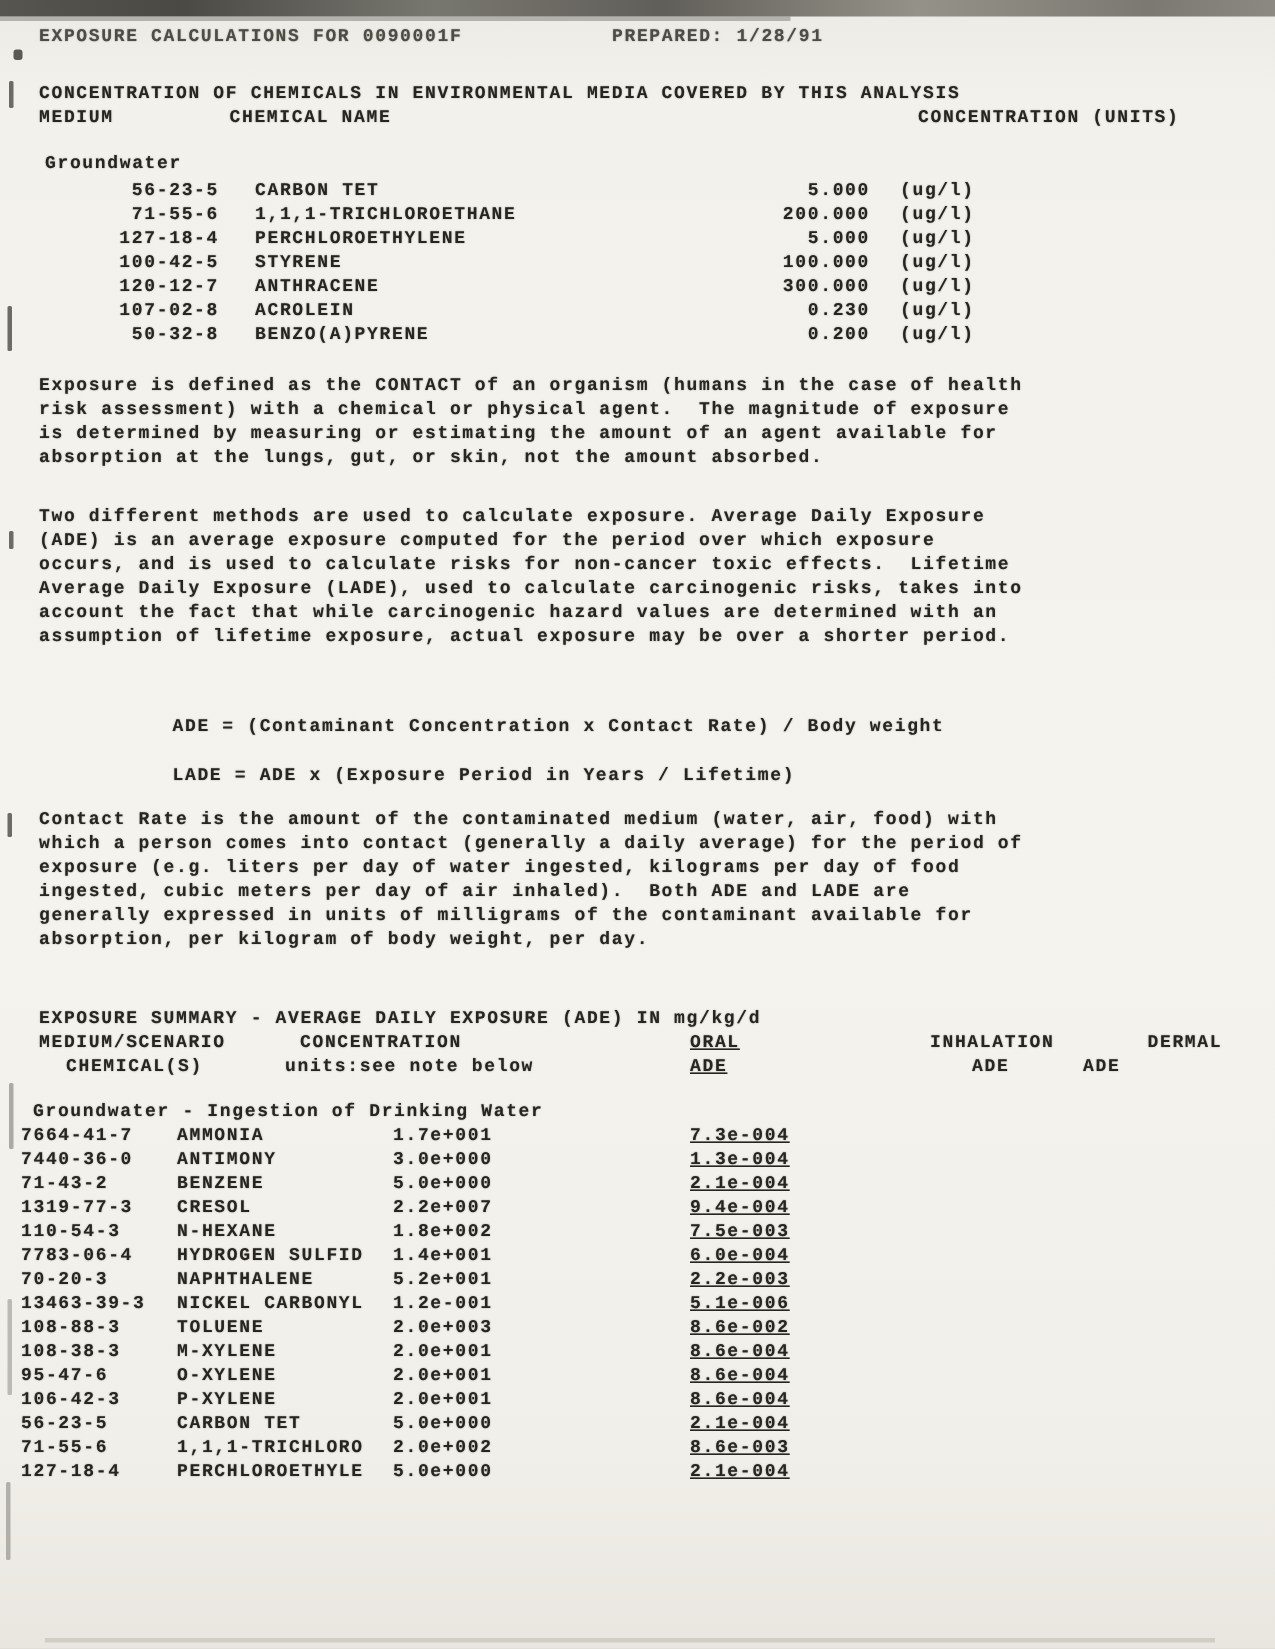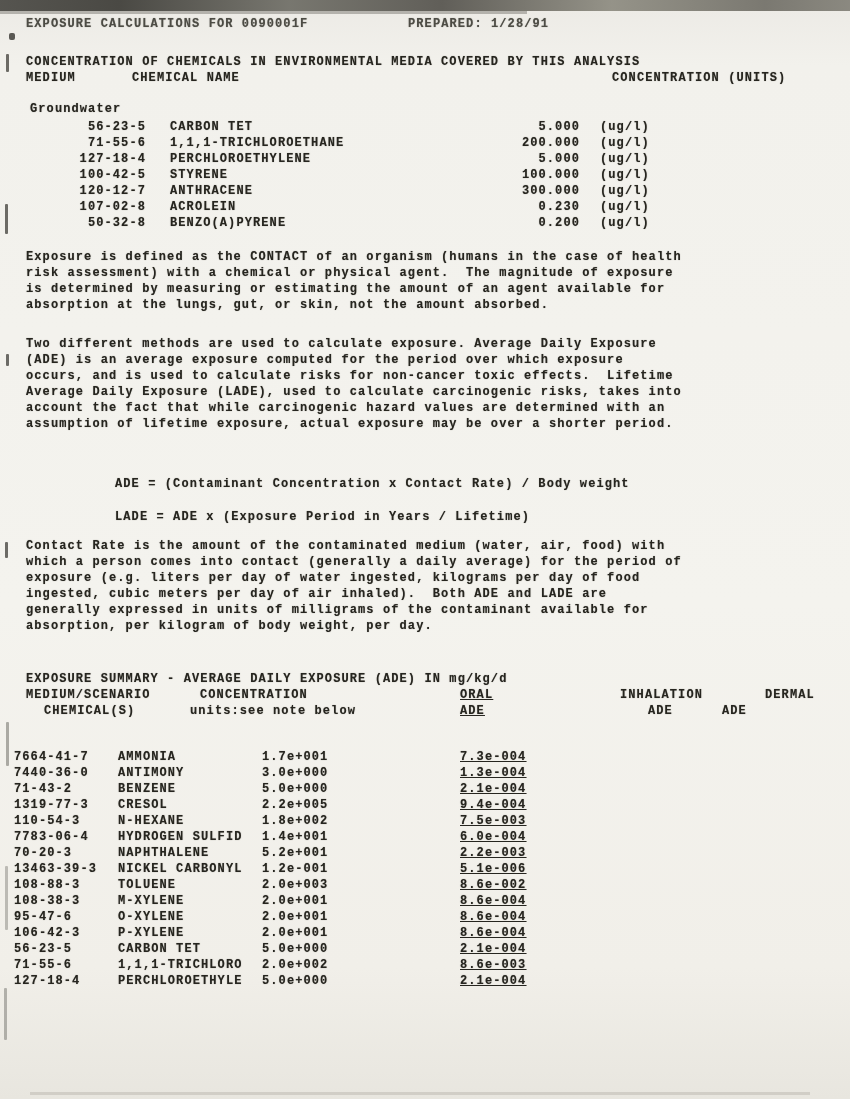--- a/index.html
+++ b/index.html
@@ -65,21 +65,21 @@
   <div class="mark m5"></div>
   <div class="mark m6"></div>
   <div class="mark m7"></div>
   <div class="scan-bottom"></div>
 
   <span class="abs faded" style="left:26px; top:16px;">EXPOSURE CALCULATIONS FOR 0090001F</span>
   <span class="abs faded" style="left:408px; top:16px;text-align:center;">PREPARED: 1/28/91</span>
 
   <span class="abs" style="left:26px; top:54px;">CONCENTRATION OF CHEMICALS IN ENVIRONMENTAL MEDIA COVERED BY THIS ANALYSIS</span>
   <span class="abs" style="left:26px; top:70px;">MEDIUM</span>
-  <span class="abs" style="left:132px; top:70px;text-align:right;">CHEMICAL NAME</span>
+  <span class="abs" style="left:153px; top:70px;text-align:right;">CHEMICAL NAME</span>
   <span class="abs" style="left:612px; top:70px;">CONCENTRATION (UNITS)</span>
   <span class="abs" style="left:30px; top:101px;">Groundwater</span>
 
   <div class="rows" style="top:119px;">
       <div class="row">
       <span class="conc-cas">56-23-5</span>
       <span class="conc-name">CARBON TET</span>
       <span class="conc-val">5.000</span>
       <span class="conc-units">(ug/l)</span>
     </div>
@@ -149,20 +149,21 @@
   <span class="abs sum-oral" style="top:687px;">ORAL</span>
   <span class="abs" style="left:620px; top:687px;">INHALATION</span>
   <span class="abs" style="left:726px; top:687px;margin-left:39px;">DERMAL</span>
 
   <span class="abs" style="left:44px;  top:703px;">CHEMICAL(S)</span>
   <span class="abs" style="left:190px; top:703px;">units:see note below</span>
   <span class="abs sum-oral" style="top:703px;">ADE</span>
   <span class="abs" style="left:648px; top:703px;">ADE</span>
   <span class="abs" style="left:722px; top:703px;">ADE</span>
 
+  <span class="abs" style="left:22px; top:733px;">Groundwater - Ingestion of Drinking Water</span>
 
   <div class="rows" style="top:749px;">
       <div class="row">
       <span class="sum-cas">7664-41-7</span>
       <span class="sum-name">AMMONIA</span>
       <span class="sum-conc">1.7e+001</span>
       <span class="sum-oral">7.3e-004</span>
       <span class="sum-inhal"></span>
       <span class="sum-derm"></span>
     </div>
@@ -178,21 +179,21 @@
       <span class="sum-cas">71-43-2</span>
       <span class="sum-name">BENZENE</span>
       <span class="sum-conc">5.0e+000</span>
       <span class="sum-oral">2.1e-004</span>
       <span class="sum-inhal"></span>
       <span class="sum-derm"></span>
     </div>
       <div class="row">
       <span class="sum-cas">1319-77-3</span>
       <span class="sum-name">CRESOL</span>
-      <span class="sum-conc">2.2e+005</span>
+      <span class="sum-conc">2.2e+007</span>
       <span class="sum-oral">9.4e-004</span>
       <span class="sum-inhal"></span>
       <span class="sum-derm"></span>
     </div>
       <div class="row">
       <span class="sum-cas">110-54-3</span>
       <span class="sum-name">N-HEXANE</span>
       <span class="sum-conc">1.8e+002</span>
       <span class="sum-oral">7.5e-003</span>
       <span class="sum-inhal"></span>

